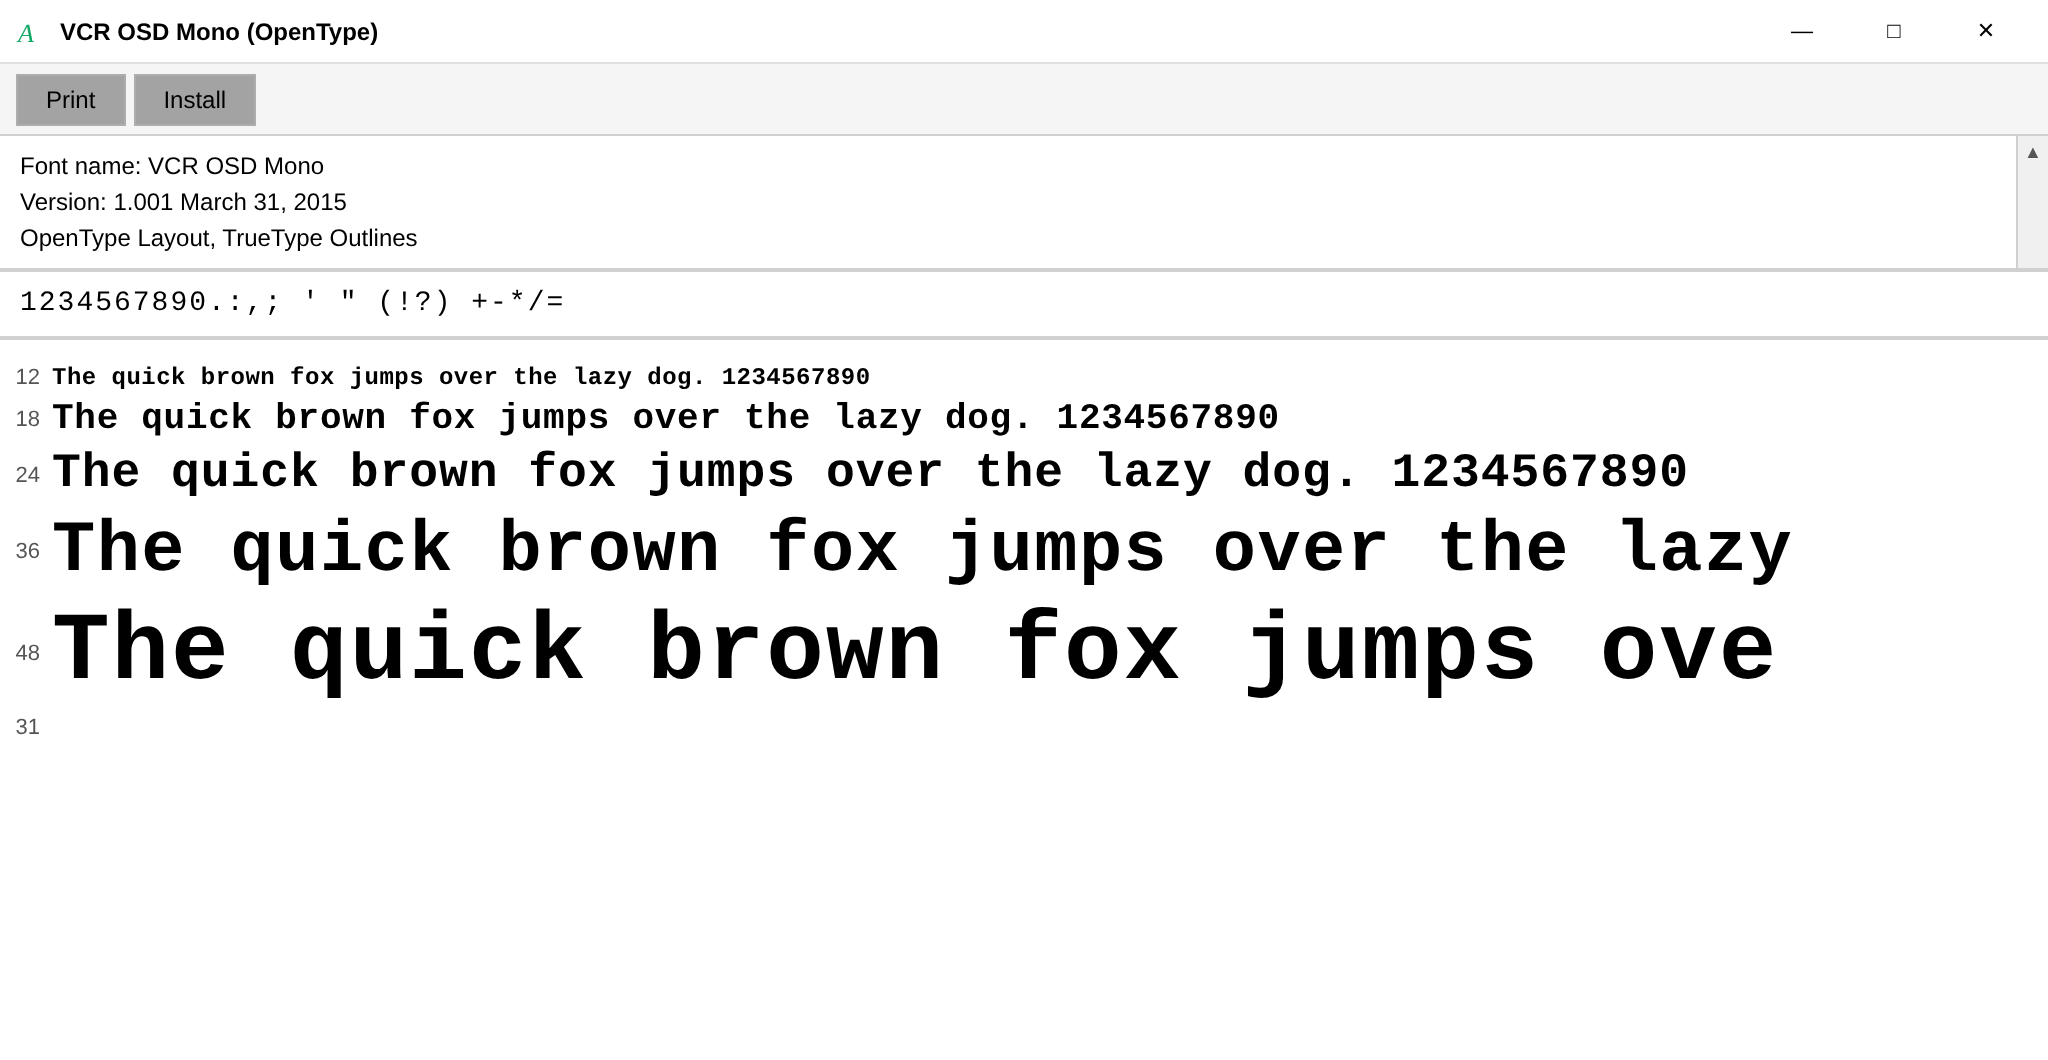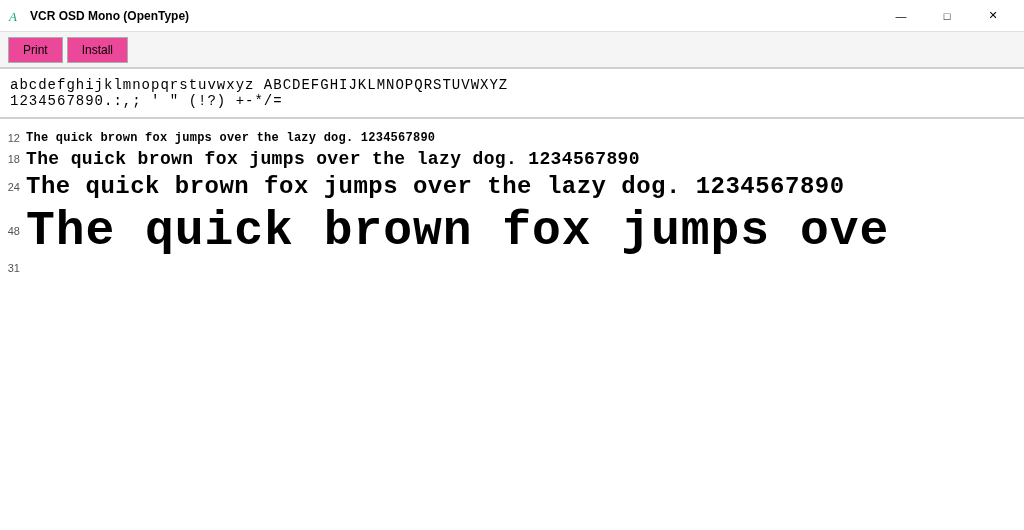--- a/index.html
+++ b/index.html
@@ -65,21 +65,21 @@
       align-items: center;
       padding: 0 8px;
       gap: 4px;
       border-bottom: 1px solid #d0d0d0;
     }
 
     .toolbar-btn {
       height: 26px;
       padding: 0 14px;
       border: 1px solid #adadad;
-      background: #ec4899;
+      background: #a3a3a3;
       cursor: pointer;
       font-size: 12px;
       font-family: 'Segoe UI', Arial, sans-serif;
     }
 
     .font-info {
       padding: 6px 10px;
       background: #fff;
       border-bottom: 1px solid #d0d0d0;
       font-size: 12px;
@@ -190,44 +190,55 @@
   </div>
 </div>
 
 <div class="toolbar">
   <button class="toolbar-btn">Print</button>
   <button class="toolbar-btn">Install</button>
 </div>
 
 <div class="main-content">
 
+  <div class="font-info">
+    <div>Font name: VCR OSD Mono</div>
+    <div>Version: 1.001 March 31, 2015</div>
+    <div>OpenType Layout, TrueType Outlines</div>
+    <div class="font-info-scroll">
+      <span class="scroll-arrow">▲</span>
+    </div>
+  </div>
 
   <div class="separator-line"></div>
 
   <div class="charset-area">
-    <div>abcdefghijklmnopqrstuvwxyz  ABCDEFGHIJKLMNOPQRSTUVWXYZ</div>
     <div>1234567890.:,;  '  " (!?)  +-*/=</div>
   </div>
 
   <div class="separator-line"></div>
 
   <div class="preview-area">
     <div class="preview-row">
       <span class="preview-size-label">12</span>
       <span class="preview-text vcr-font" style="font-size:12px;">The quick brown fox jumps over the lazy dog. 1234567890</span>
     </div>
     <div class="preview-row">
       <span class="preview-size-label">18</span>
       <span class="preview-text vcr-font" style="font-size:18px;">The quick brown fox jumps over the lazy dog.  1234567890</span>
     </div>
     <div class="preview-row">
       <span class="preview-size-label">24</span>
       <span class="preview-text vcr-font" style="font-size:24px;">The quick brown fox jumps over the lazy dog.  1234567890</span>
     </div>
     <div class="preview-row">
+      <span class="preview-size-label">36</span>
+      <span class="preview-text vcr-font" style="font-size:36px;">The quick brown fox jumps over the lazy</span>
+    </div>
+    <div class="preview-row">
       <span class="preview-size-label">48</span>
       <span class="preview-text vcr-font" style="font-size:48px;">The quick brown fox jumps ove</span>
     </div>
     <div class="preview-row">
       <span class="preview-size-label">31</span>
     </div>
   </div>
 
 </div>
 

